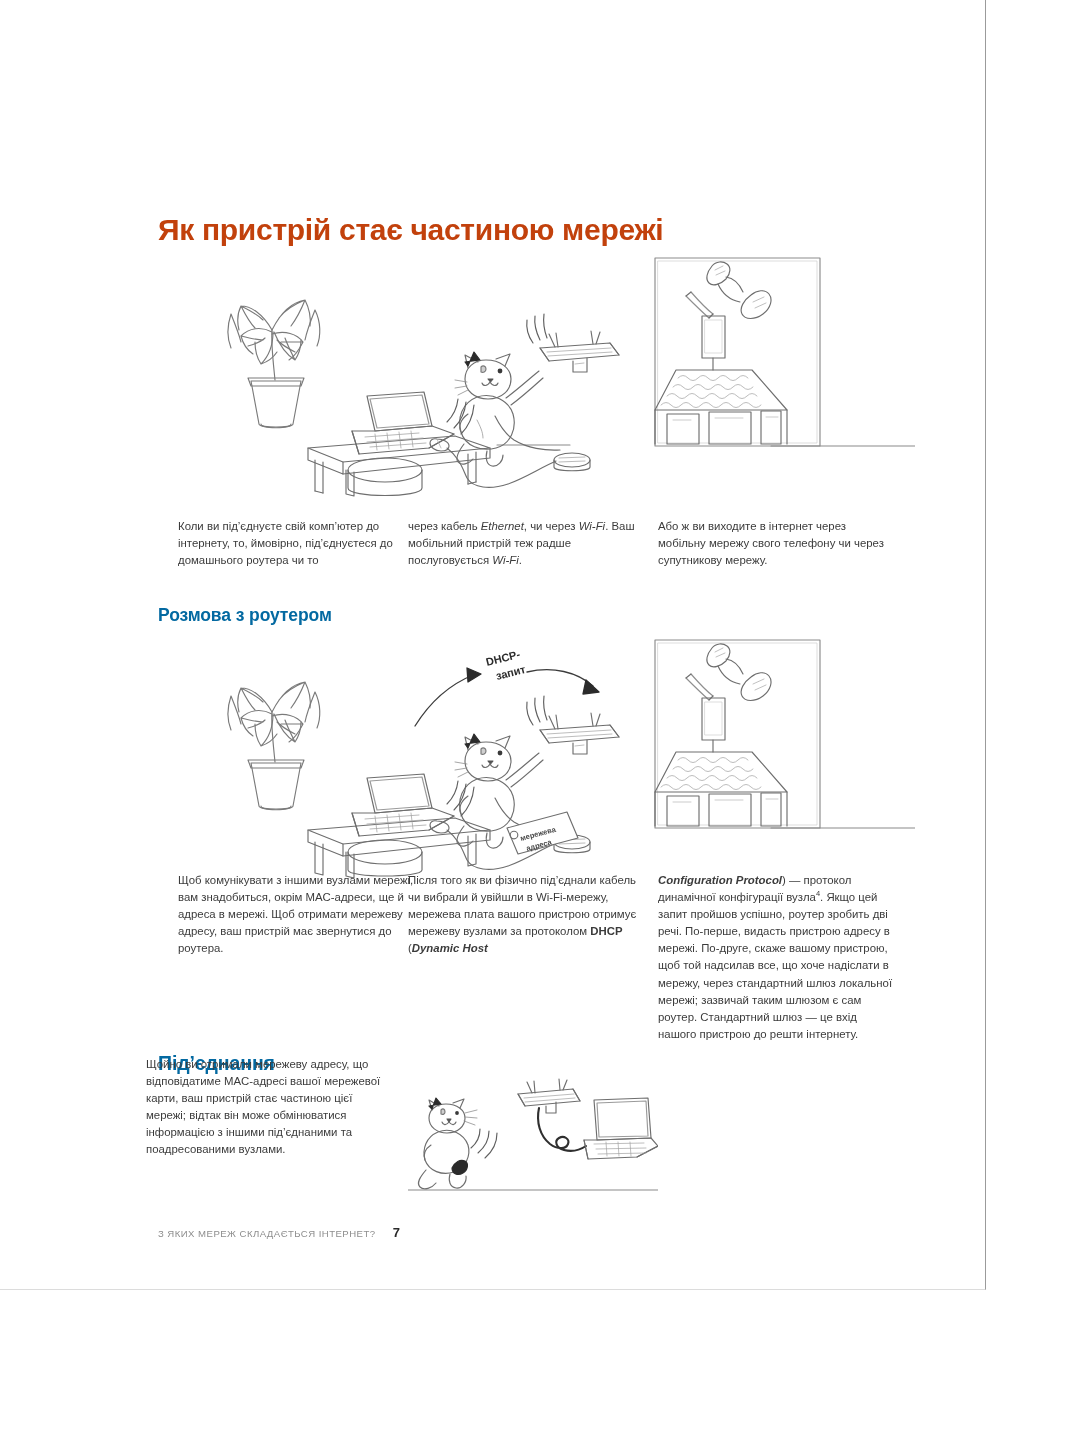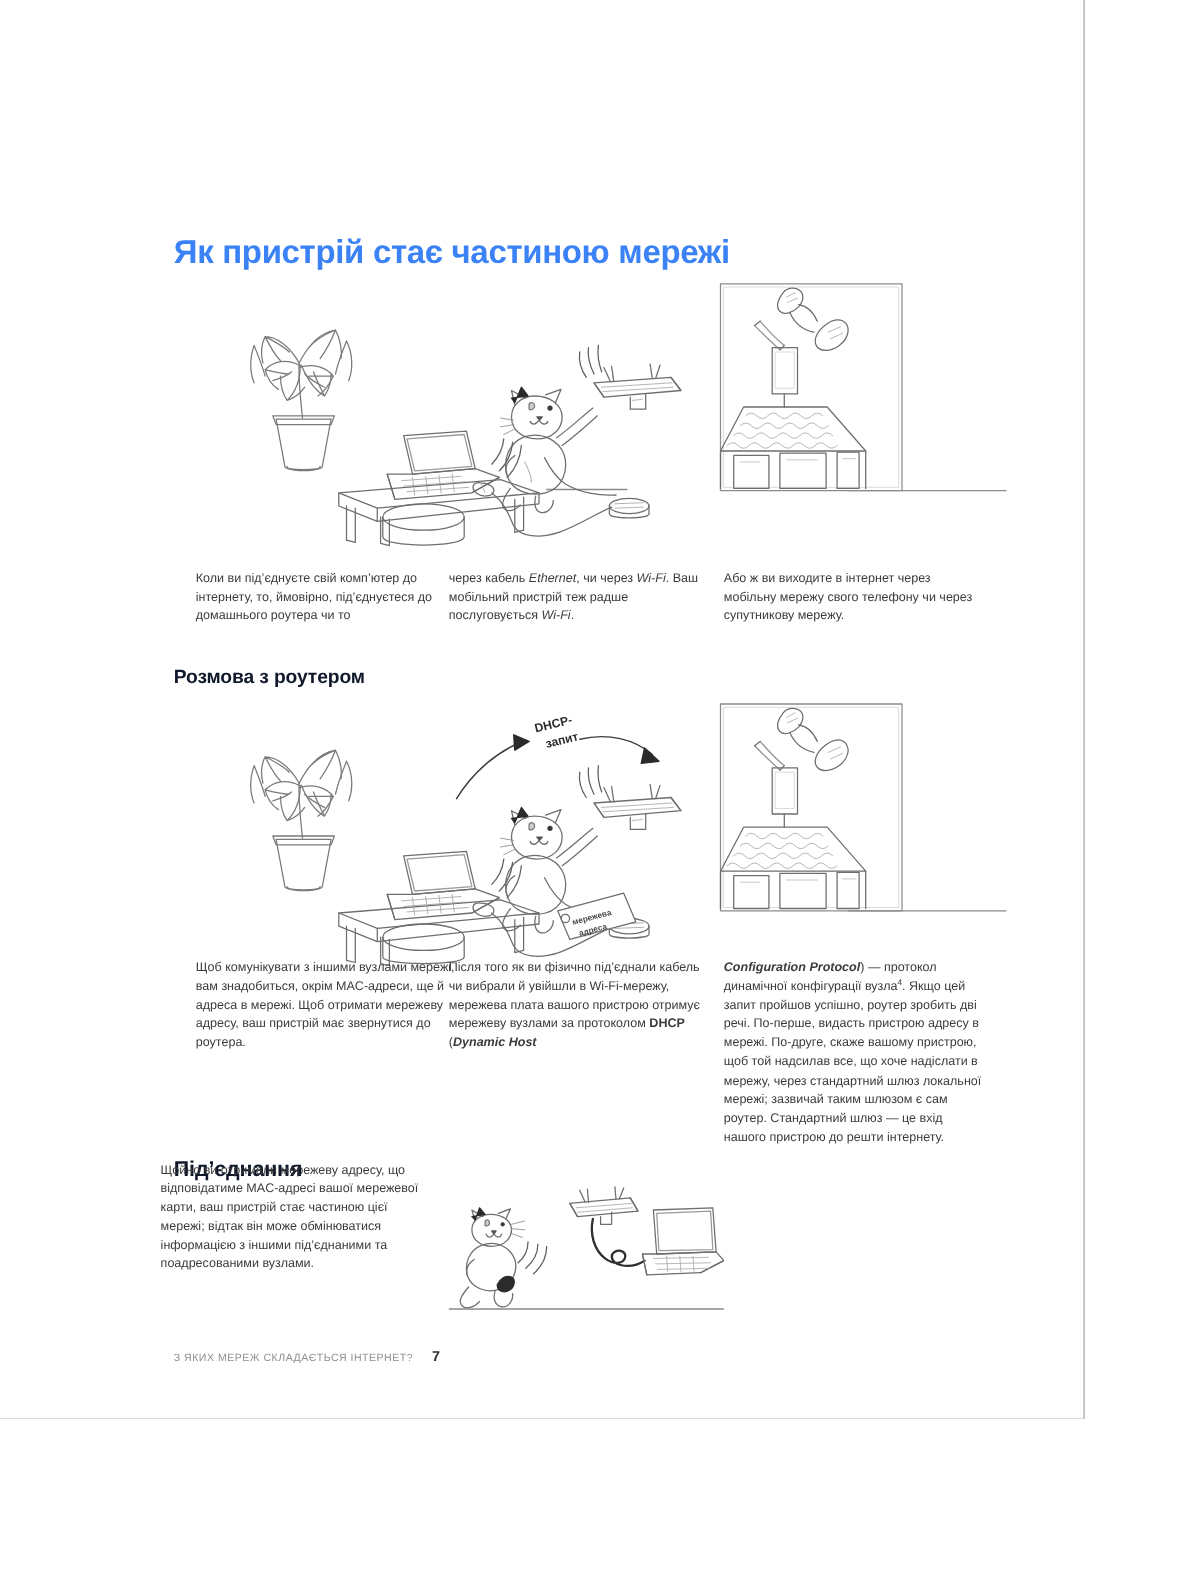--- a/index.html
+++ b/index.html
@@ -29,30 +29,30 @@
   }
 
   h1.page-title {
     position: absolute;
     left: 158px;
     top: 213px;
     margin: 0;
     font-size: 30px;
     font-weight: 700;
     letter-spacing: -0.3px;
-    color: #3b82f6;
+    color: #c2410c;
     font-family: "Liberation Sans", sans-serif;
   }
 
   h2.section-title {
     position: absolute;
     margin: 0;
     font-size: 17.5px;
     font-weight: 700;
-    color: #0f172a;
+    color: #0369a1;
     letter-spacing: -0.1px;
   }
   h2.sec-router  { left: 158px; top: 605px; }
   h2.sec-connect { left: 158px; top: 1052px; font-size: 19.5px;}
 
   
   .col {
     position: absolute;
     width: 238px;
     font-size: 11.4px;

